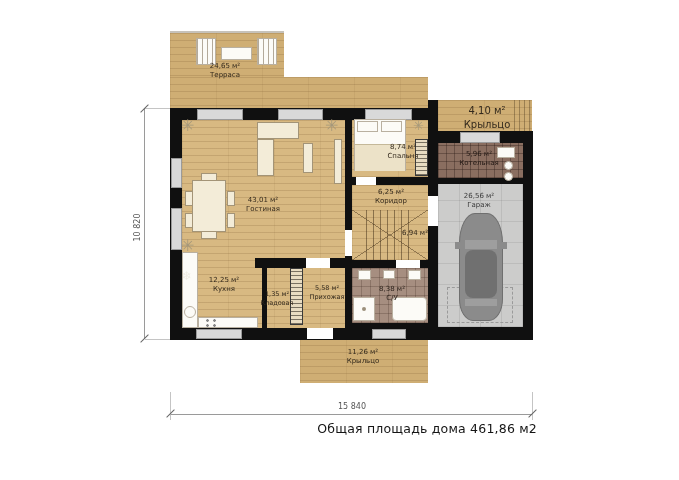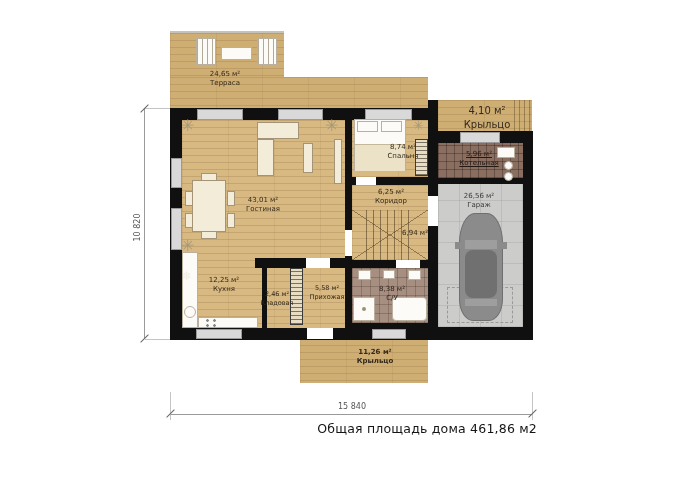--- a/index.html
+++ b/index.html
@@ -52,33 +52,33 @@
 <body>
 
 <div class="canvas">
 
   <div class="abs" style="left:170px;top:31px;width:114px;height:3px;background:#c6c2ba;"></div>
   <div class="abs wood wood-dark" style="left:170px;top:33px;width:114px;height:46px;"></div>
   <div class="abs wood wood-dark" style="left:170px;top:77px;width:258px;height:31px;"></div>
   <div class="abs wfurn stripes-v" style="left:196px;top:38px;width:20px;height:27px;"></div>
   <div class="abs wfurn" style="left:221px;top:47px;width:31px;height:13px;"></div>
   <div class="abs wfurn stripes-v" style="left:257px;top:38px;width:20px;height:27px;"></div>
-  <div class="rlabel" style="left:190px;top:70px;width:70px;">
+  <div class="rlabel" style="left:190px;top:62px;width:70px;">
     <span class="nm">24,65 м²</span>
     <span class="nm">Терраса</span>
   </div>
 
   <div class="abs wood wood-dark" style="left:438px;top:100px;width:94px;height:31px;"></div>
   <div class="abs stripes-v" style="left:514px;top:100px;width:18px;height:31px;"></div>
   <div class="rlabel" style="left:458px;top:104px;width:58px;font-size:10px;">
     <span class="nm">4,10 м²</span>
     <span class="nm">Крыльцо</span>
   </div>
   <div class="abs wood wood-dark" style="left:300px;top:338px;width:128px;height:45px;"></div>
-  <div class="rlabel" style="left:349px;top:348px;width:52px;font-weight:bold;">
+  <div class="rlabel" style="left:337px;top:348px;width:52px;">
     <span class="nm">11,26 м²</span>
     <span class="nm">Крыльцо</span>
   </div>
 
   <div class="abs wall" style="left:170px;top:108px;width:267px;height:232px;"></div>
   <div class="abs wall" style="left:428px;top:131px;width:105px;height:209px;"></div>
   <div class="abs wall" style="left:428px;top:100px;width:10px;height:43px;"></div>
 
   <div class="abs wood" style="left:182px;top:120px;width:163px;height:208px;"></div>
   <div class="abs wood" style="left:352px;top:120px;width:76px;height:57px;"></div>
@@ -160,21 +160,21 @@
 
   <div class="rlabel" style="left:228px;top:196px;width:70px;">
     <span class="nm">43,01 м²</span>
     <span class="nm">Гостиная</span>
   </div>
   <div class="rlabel" style="left:189px;top:276px;width:70px;">
     <span class="nm">12,25 м²</span>
     <span class="nm">Кухня</span>
   </div>
   <div class="rlabel" style="left:251px;top:290px;width:52px;font-size:6.5px;">
-    <span class="nm">2,46 м²</span>
+    <span class="nm">1,35 м²</span>
     <span class="nm">Кладовая</span>
   </div>
   <div class="rlabel" style="left:301px;top:284px;width:52px;font-size:6.5px;">
     <span class="nm">5,58 м²</span>
     <span class="nm">Прихожая</span>
   </div>
   <div class="rlabel" style="left:377px;top:143px;width:52px;">
     <span class="nm">8,74 м²</span>
     <span class="nm">Спальня</span>
   </div>
@@ -182,21 +182,21 @@
     <span class="nm">6,25 м²</span>
     <span class="nm">Коридор</span>
   </div>
   <div class="rlabel" style="left:390px;top:229px;width:50px;">
     <span class="nm">6,94 м²</span>
   </div>
   <div class="rlabel" style="left:366px;top:285px;width:52px;color:#2e241d;">
     <span class="nm">8,38 м²</span>
     <span class="nm">С/У</span>
   </div>
-  <div class="rlabel" style="left:452px;top:150px;width:54px;color:#241a15;text-decoration:underline;">
+  <div class="rlabel" style="left:452px;top:150px;width:54px;color:#241a15;">
     <span class="nm">5,96 м²</span>
     <span class="nm">Котельная</span>
   </div>
   <div class="rlabel" style="left:452px;top:192px;width:54px;color:#3a3a3a;">
     <span class="nm">26,56 м²</span>
     <span class="nm">Гараж</span>
   </div>
 
   <div class="abs dim" style="left:144px;top:108px;width:1px;height:231px;"></div>
   <div class="abs ext" style="left:145px;top:108px;width:25px;height:1px;"></div>

